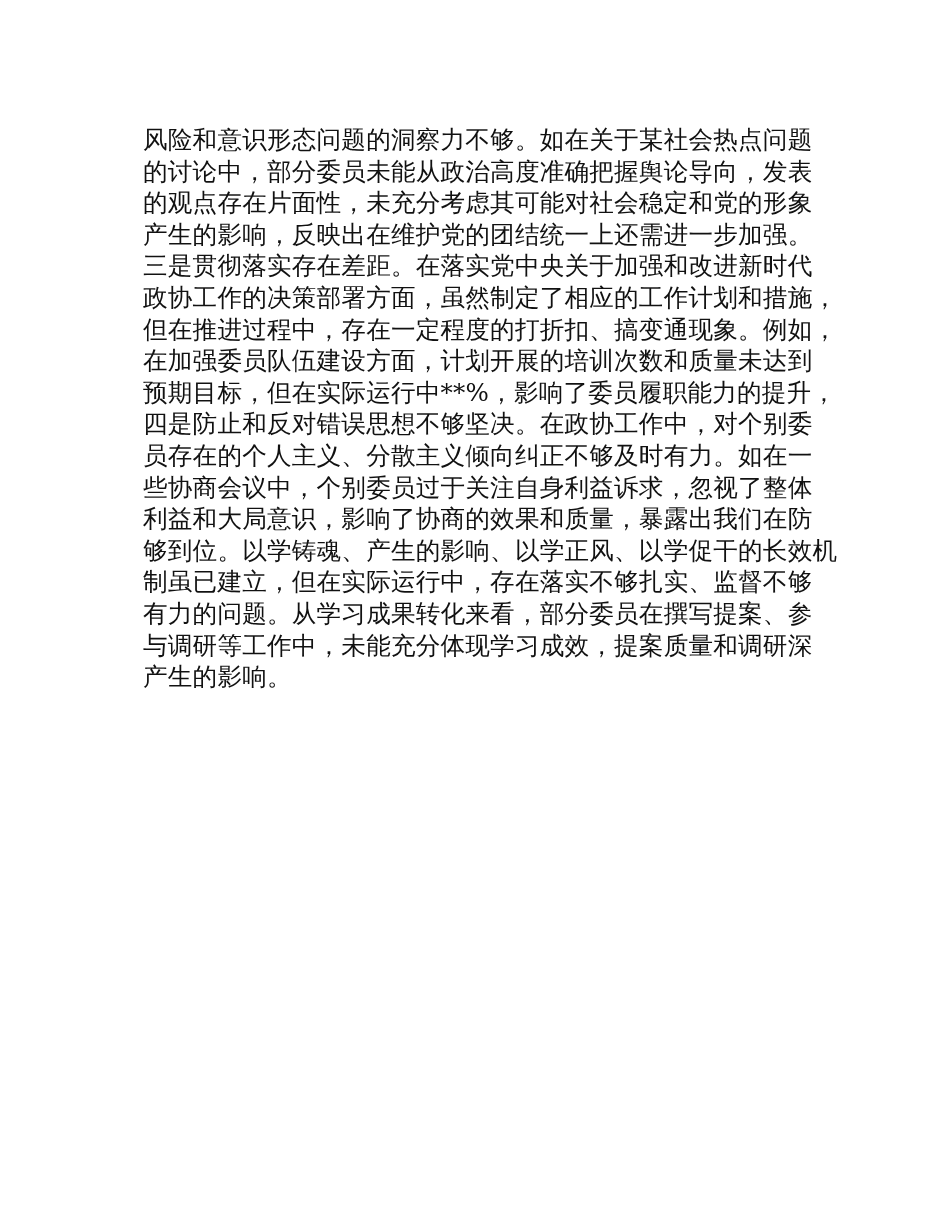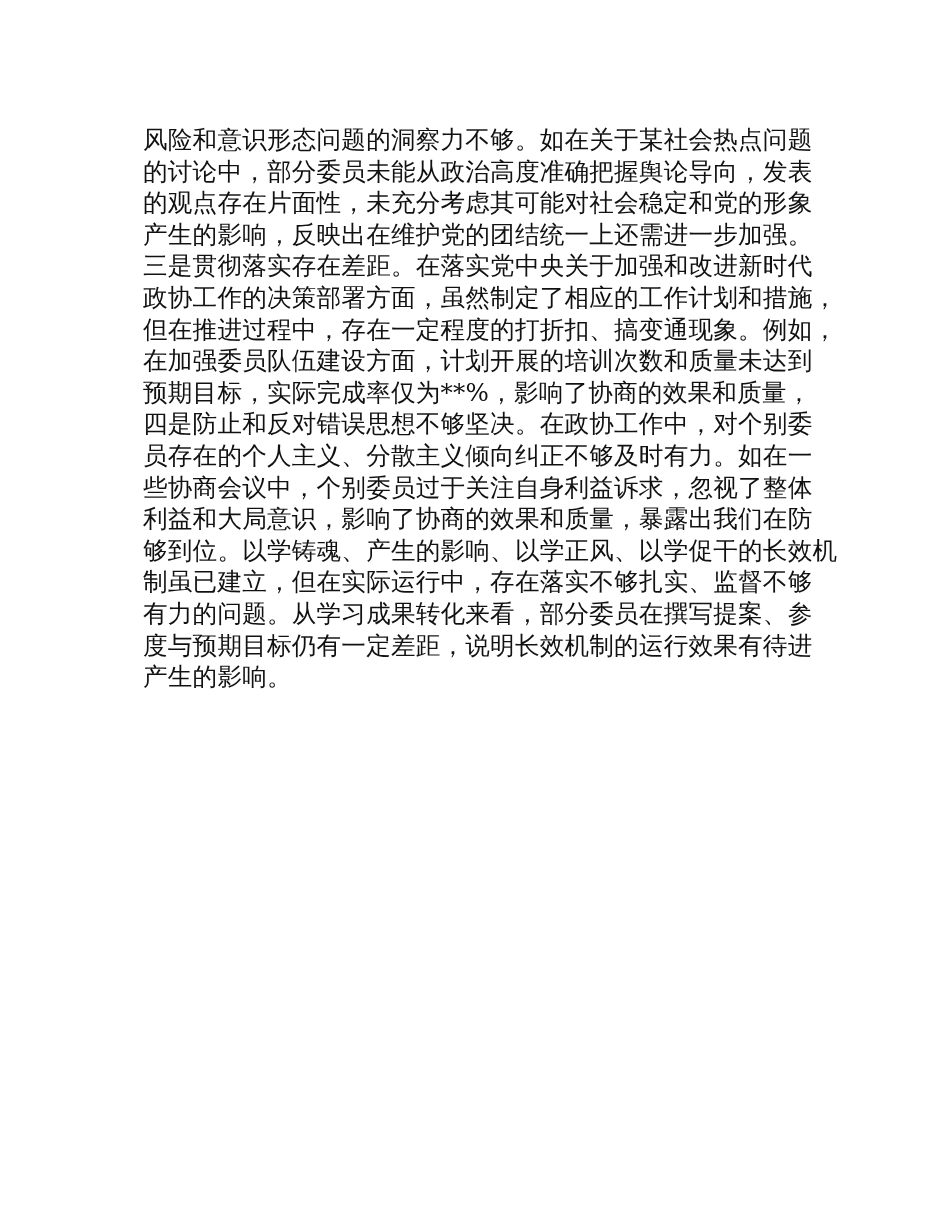--- a/index.html
+++ b/index.html
@@ -46,24 +46,24 @@
 <div class="page">
   <div class="body-text">
     <span class="line">风险和意识形态问题的洞察力不够。如在关于某社会热点问题</span>
     <span class="line">的讨论中，部分委员未能从政治高度准确把握舆论导向，发表</span>
     <span class="line">的观点存在片面性，未充分考虑其可能对社会稳定和党的形象</span>
     <span class="line">产生的影响，反映出在维护党的团结统一上还需进一步加强。</span>
     <span class="line">三是贯彻落实存在差距。在落实党中央关于加强和改进新时代</span>
     <span class="line">政协工作的决策部署方面，虽然制定了相应的工作计划和措施，</span>
     <span class="line">但在推进过程中，存在一定程度的打折扣、搞变通现象。例如，</span>
     <span class="line">在加强委员队伍建设方面，计划开展的培训次数和质量未达到</span>
-    <span class="line">预期目标，实际完成率仅为**%，影响了协商的效果和质量，</span>
+    <span class="line">预期目标，但在实际运行中**%，影响了委员履职能力的提升，</span>
     <span class="line">四是防止和反对错误思想不够坚决。在政协工作中，对个别委</span>
     <span class="line">员存在的个人主义、分散主义倾向纠正不够及时有力。如在一</span>
     <span class="line">些协商会议中，个别委员过于关注自身利益诉求，忽视了整体</span>
     <span class="line">利益和大局意识，影响了协商的效果和质量，暴露出我们在防</span>
     <span class="line">够到位。以学铸魂、产生的影响、以学正风、以学促干的长效机</span>
     <span class="line">制虽已建立，但在实际运行中，存在落实不够扎实、监督不够</span>
     <span class="line">有力的问题。从学习成果转化来看，部分委员在撰写提案、参</span>
-    <span class="line">度与预期目标仍有一定差距，说明长效机制的运行效果有待进</span>
+    <span class="line">与调研等工作中，未能充分体现学习成效，提案质量和调研深</span>
     <span class="line">产生的影响。</span>
   </div>
 </div>
 
 </body></html>

